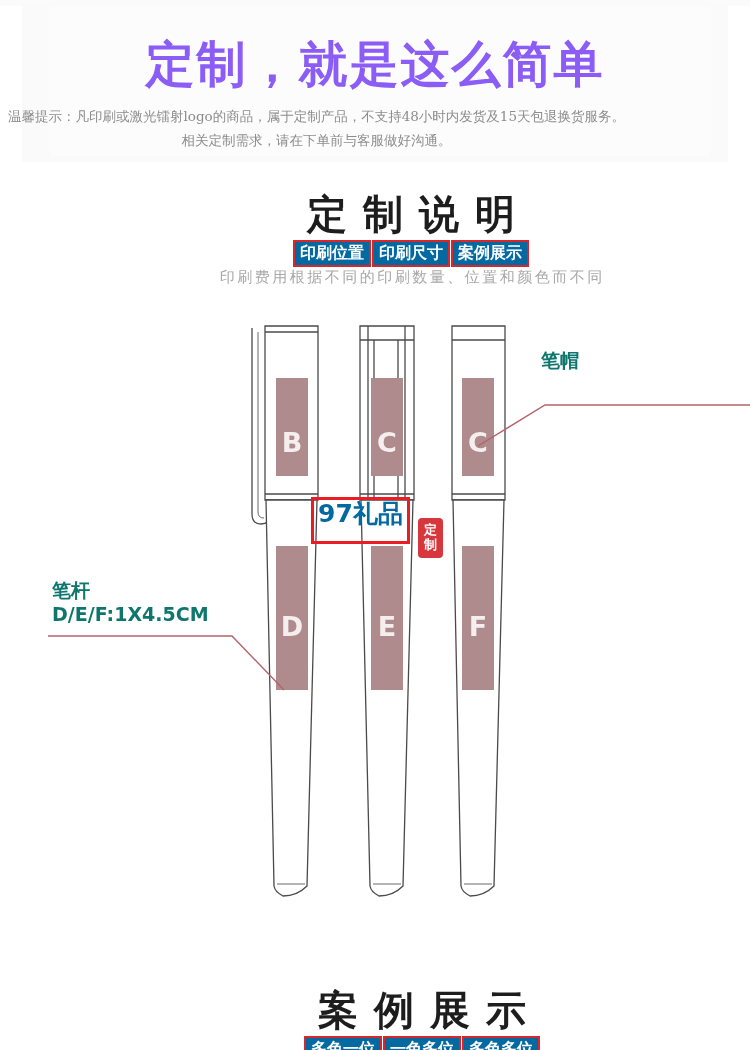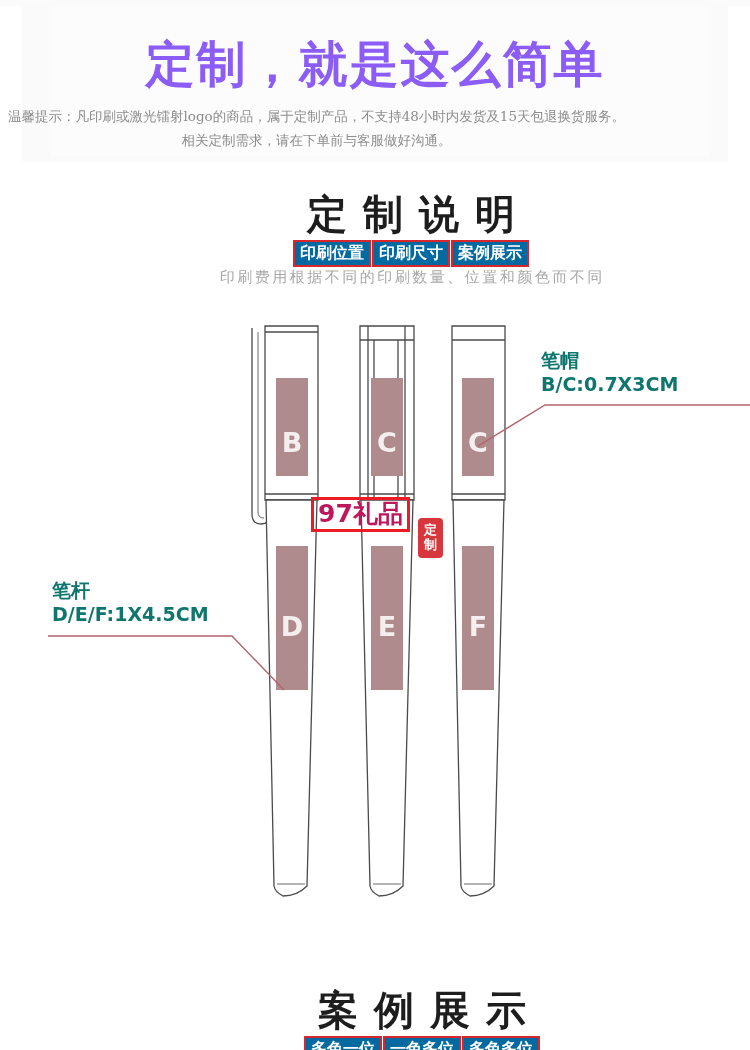--- a/index.html
+++ b/index.html
@@ -135,24 +135,24 @@
   }
   .anno-cap { left: 541px; top: 348px; }
   .anno-barrel { left: 52px; top: 578px; }
   .anno .l1 { font-size: 19px; line-height: 24px; }
   .anno .l2 { font-size: 19px; line-height: 25px; letter-spacing: 0px; }
 
   
   .watermark {
     position: absolute;
     left: 311px; top: 497px;
-    width: 99px; height: 35px;
+    width: 99px; height: 47px;
     border: 3px solid #ec1c24;
     box-sizing: border-box;
-    color: #be185d;
+    color: #0369a1;
     font-size: 25px;
     line-height: 27px;
     font-weight: 700;
     text-align: center;
     font-family: "DejaVu Sans", "Liberation Sans", sans-serif;
     white-space: nowrap;
     background: transparent;
   }
   .seal {
     position: absolute;
@@ -266,21 +266,20 @@
         <text class="zone-txt" x="478" y="318">F</text>
       </g>
 
       <path class="lead" d="M750,87 L545,87 L478,128"></path>
       <path class="lead" d="M48,318 L232,318 L284,372"></path>
     </svg>
   </div>
 
   <div class="anno anno-cap">
     <div class="l1">笔帽</div>
-    <div class="l2">B/C:0.7X3CM</div>
   </div>
   <div class="anno anno-barrel">
     <div class="l1">笔杆</div>
     <div class="l2">D/E/F:1X4.5CM</div>
   </div>
 
   <div class="watermark">97礼品</div>
   <div class="seal">
     <span>定</span>
     <span>制</span>

